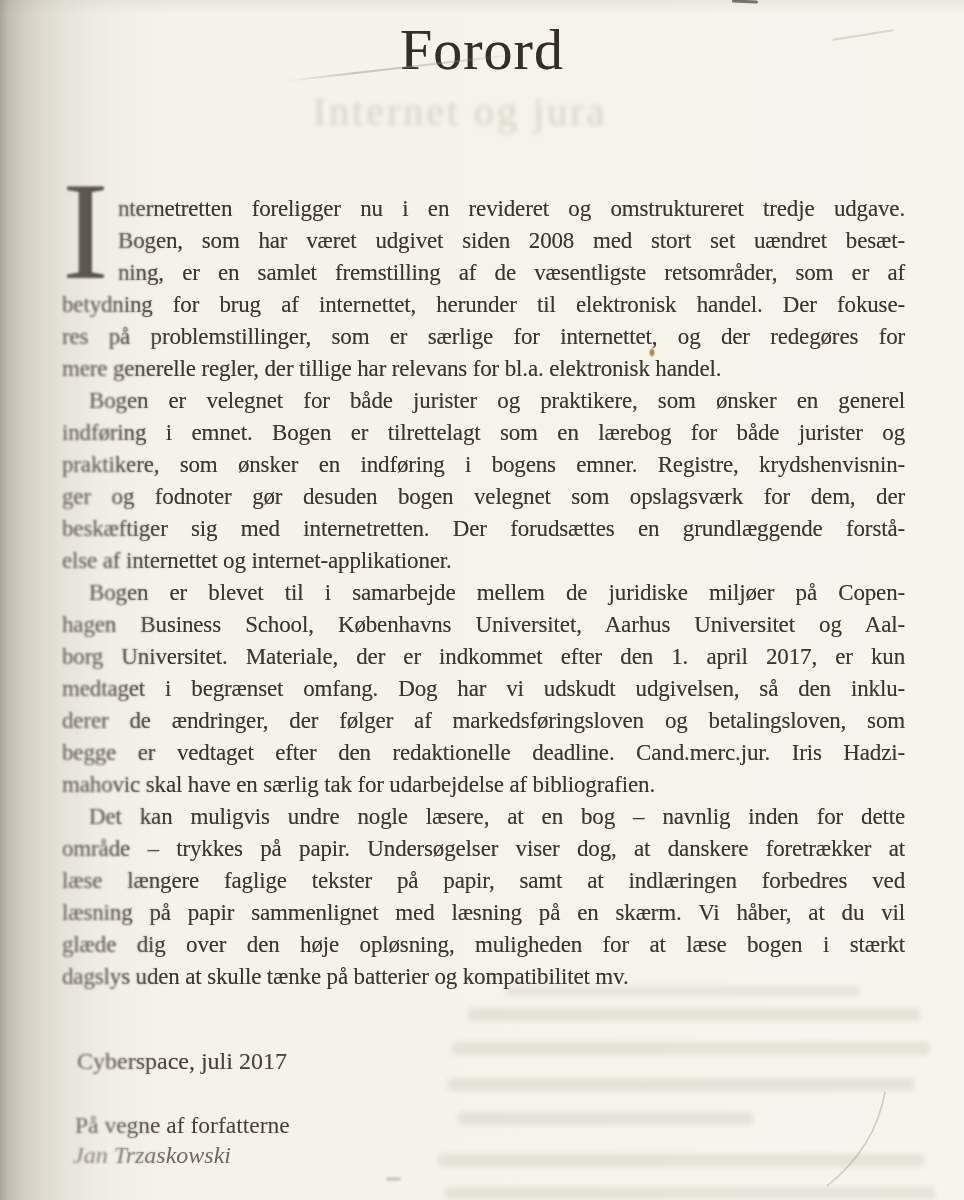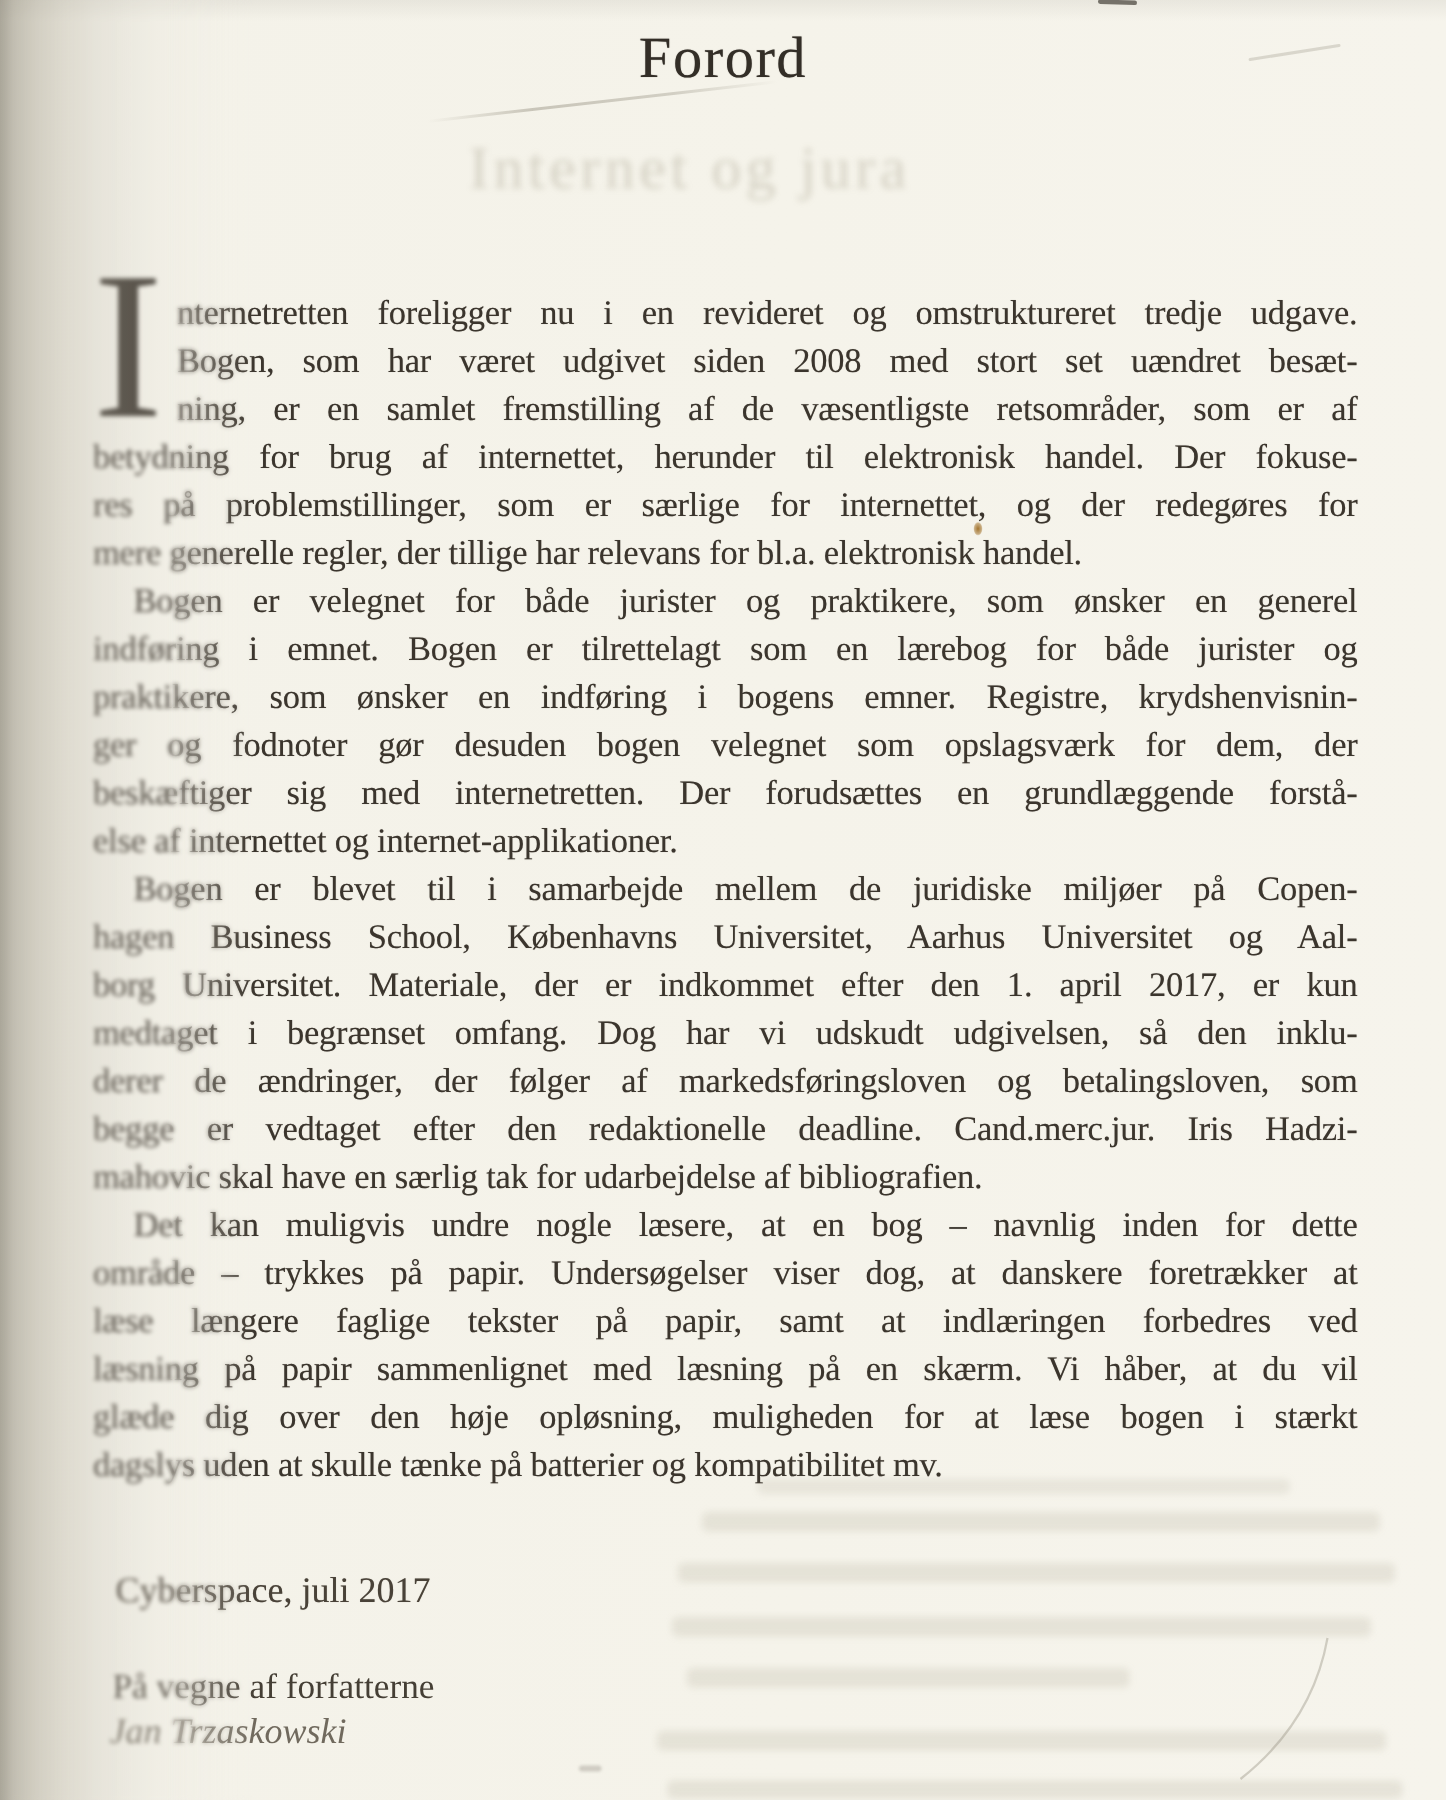--- a/index.html
+++ b/index.html
@@ -15,21 +15,21 @@
       linear-gradient(to bottom, rgba(120,116,104,0.10) 0px, rgba(120,116,104,0) 14px),
       linear-gradient(to right,
         #a29e91 0px, #c3bfb2 9px, #d8d4c8 24px,
         #e9e6db 44px, #f1efe6 62px, #f4f2e9 92px,
         #f5f3ea 55%, #f6f4ec 100%);
   }
   
   .title {
     position: absolute; top: 16px; left: 0; right: 0;
     margin: 0; text-align: center;
-    font-size: 39px; font-weight: normal; letter-spacing: 1px;
+    font-size: 58px; font-weight: normal; letter-spacing: 1px;
     color: #332e27;
     text-shadow: 0 0 0.6px rgba(51,46,39,0.55);
   }
   
   .ghost-title {
     position: absolute; top: 88px; left: 0; width: 920px;
     text-align: center;
     font-size: 40px; letter-spacing: 3px;
     color: rgba(126,118,94,0.26);
     filter: blur(2px);

